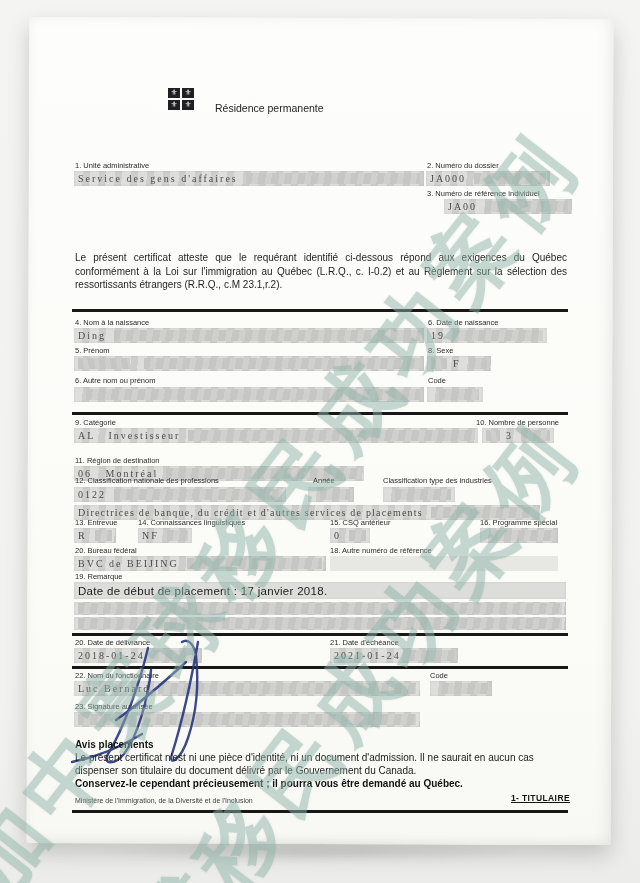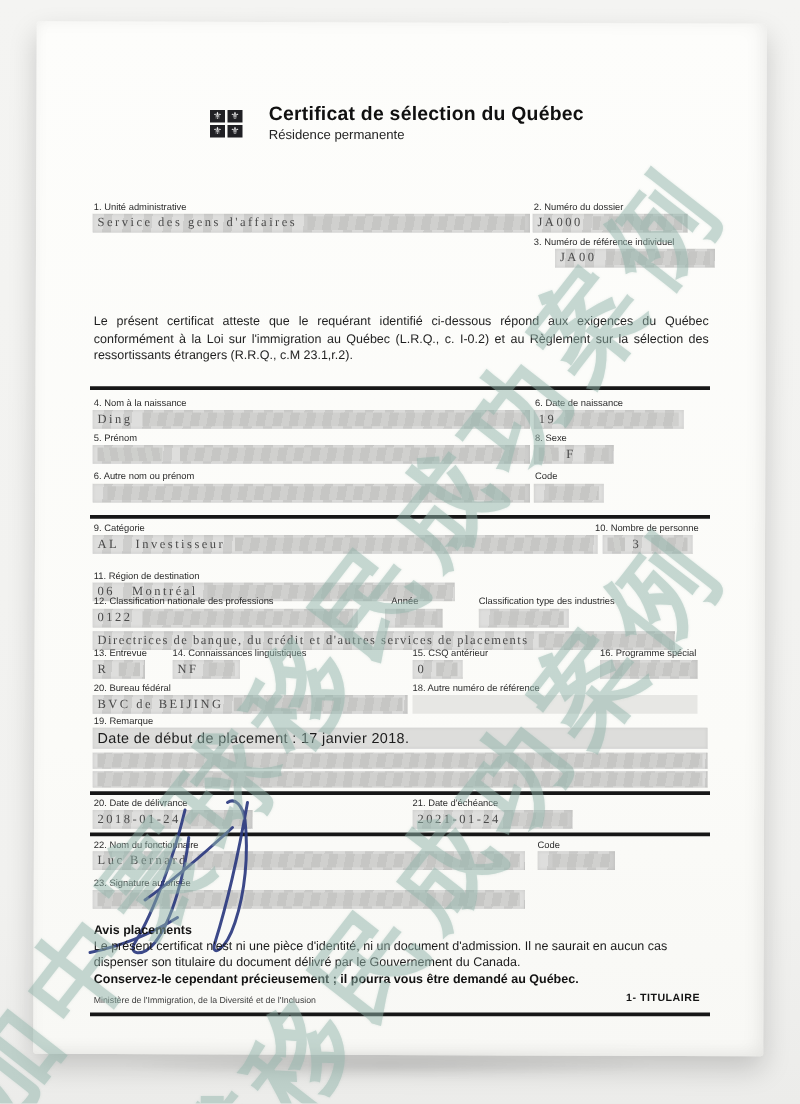--- a/index.html
+++ b/index.html
@@ -31,41 +31,40 @@
   .flag{position:absolute;left:168px;top:88px;display:grid;grid-template-columns:12px 12px;grid-gap:2px;}
   .flag span{width:12px;height:10px;background:#202024;color:#f2f2f2;font-size:8px;line-height:10px;
              text-align:center;overflow:hidden;}
   .title{position:absolute;left:215px;top:83px;font-size:15.5px;font-weight:bold;color:#101010;letter-spacing:.2px;}
   .subtitle{position:absolute;left:215px;top:102px;font-size:10.5px;color:#242424;}
   .remark-text{font-family:"Liberation Sans",sans-serif;font-size:11.5px;letter-spacing:.3px;color:#1c1c1c;white-space:pre;}
   .notice-title{position:absolute;left:75px;top:739px;font-size:10px;font-weight:bold;color:#141414;}
   .notice-body{position:absolute;left:75px;top:751px;width:492px;font-size:10px;line-height:13px;color:#1b1b1b;}
   .notice-keep{position:absolute;left:75px;top:778px;width:492px;font-size:10px;font-weight:bold;color:#121212;}
   .ministry{position:absolute;left:75px;top:797px;font-size:7px;color:#3c3c3c;}
-  .copyname{position:absolute;right:80px;top:793px;font-size:8.5px;font-weight:bold;color:#141414;letter-spacing:.4px;}
+  .copyname{position:absolute;right:70px;top:793px;font-size:8.5px;font-weight:bold;color:#141414;letter-spacing:.4px;text-decoration:underline;}
   .wm{position:absolute;left:0;top:0;width:640px;height:883px;overflow:hidden;pointer-events:none;}
   .wm span{position:absolute;transform:rotate(-52deg);transform-origin:0 50%;
            font-size:84px;font-weight:bold;letter-spacing:10px;white-space:nowrap;
            color:var(--watermark,#8fb3a9);opacity:.5;text-shadow:0 0 2px rgba(143,179,169,.5);}
   .sig{position:absolute;left:58px;top:622px;}
 </style>
 </head>
 <body>
 
 <div class="shot">
   <div class="paper"></div>
   <div class="floor-shadow"></div>
 
   <div class="flag">
     <span>⚜</span>
     <span>⚜</span>
     <span>⚜</span>
     <span>⚜</span>
   </div>
-  <div class="title">Certificat de sélection du Québec</div>
   <div class="subtitle">Résidence permanente</div>
 
   <div class="lbl" style="left:75px;top:161px">1. Unité administrative</div>
   <div class="bar" style="left:74px;top:171px;width:350px">
     <span class="val">Service des gens d'affaires</span>
       <span class="fill"></span>
   </div>
   <div class="lbl" style="left:427px;top:161px">2. Numéro du dossier</div>
   <div class="bar" style="left:426px;top:171px;width:124px">
     <span class="val">JA000</span>

